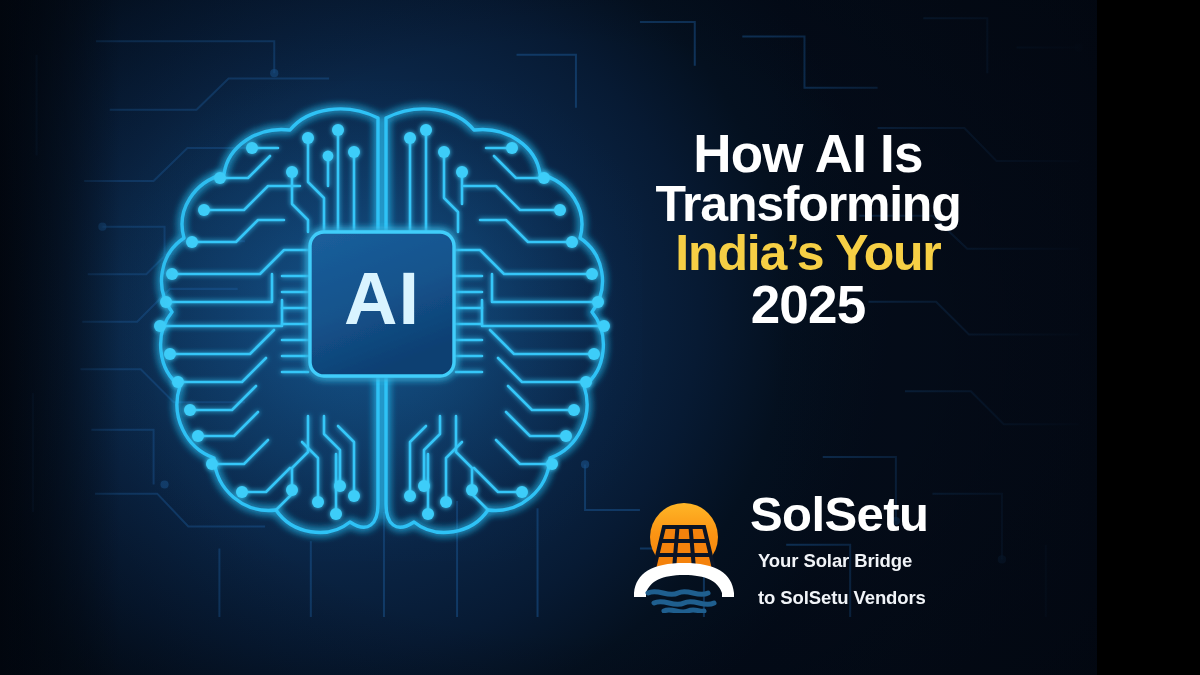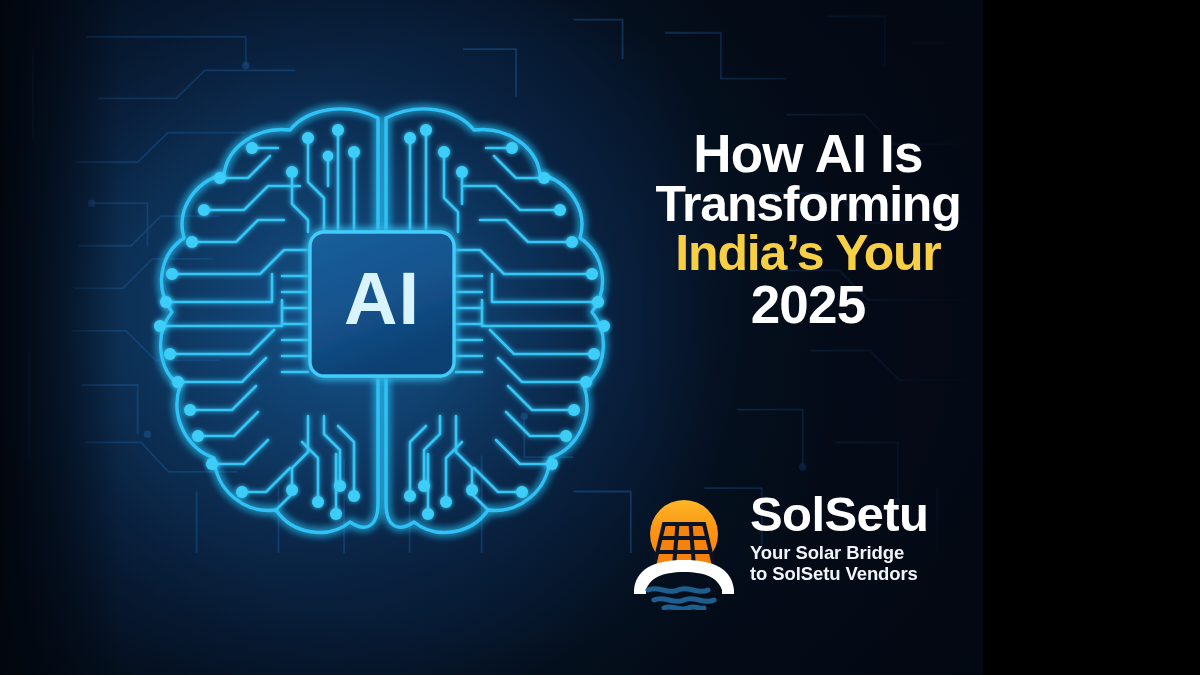--- a/index.html
+++ b/index.html
@@ -5,21 +5,21 @@
 <style>
   html, body {
     margin: 0;
     padding: 0;
     background: #000;
   }
   * { box-sizing: border-box; }
 
   .stage {
     position: relative;
-    width: 983px;
+    width: 1097px;
     height: 675px;
     overflow: hidden;
     background: #050d1c;
     font-family: "Liberation Sans", sans-serif;
   }
 
   
   .bg-base {
     position: absolute;
     inset: 0;
@@ -89,40 +89,40 @@
   }
   .title-line.shrink { font-size: 50px; letter-spacing: -1.2px; }
   .hl { color: #f6cf45; }
 
   
   .logo-block {
     position: absolute;
     left: 630px;
     top: 490px;
     display: flex;
-    align-items: flex-start;
+    align-items: center;
     gap: 12px;
   }
   .logo-mark { width: 108px; height: 120px; flex: none; }
   .logo-text { display: flex; flex-direction: column; justify-content: center; }
   .logo-word {
     font-size: 49px;
     font-weight: 700;
     color: #ffffff;
     letter-spacing: -0.6px;
     line-height: 1;
     margin: 0 0 3px 0;
   }
   .logo-tag {
     font-size: 18.5px;
     font-weight: 600;
     color: #f1f4f8;
     line-height: 1.16;
     letter-spacing: -0.1px;
-    margin: 0;
+    margin: 8px;
   }
 </style>
 </head>
 <body>
 
 <div class="stage">
 
   <div class="bg-base"></div>
 
   <svg class="bg-circuit" viewBox="0 0 1200 675" preserveAspectRatio="none">

